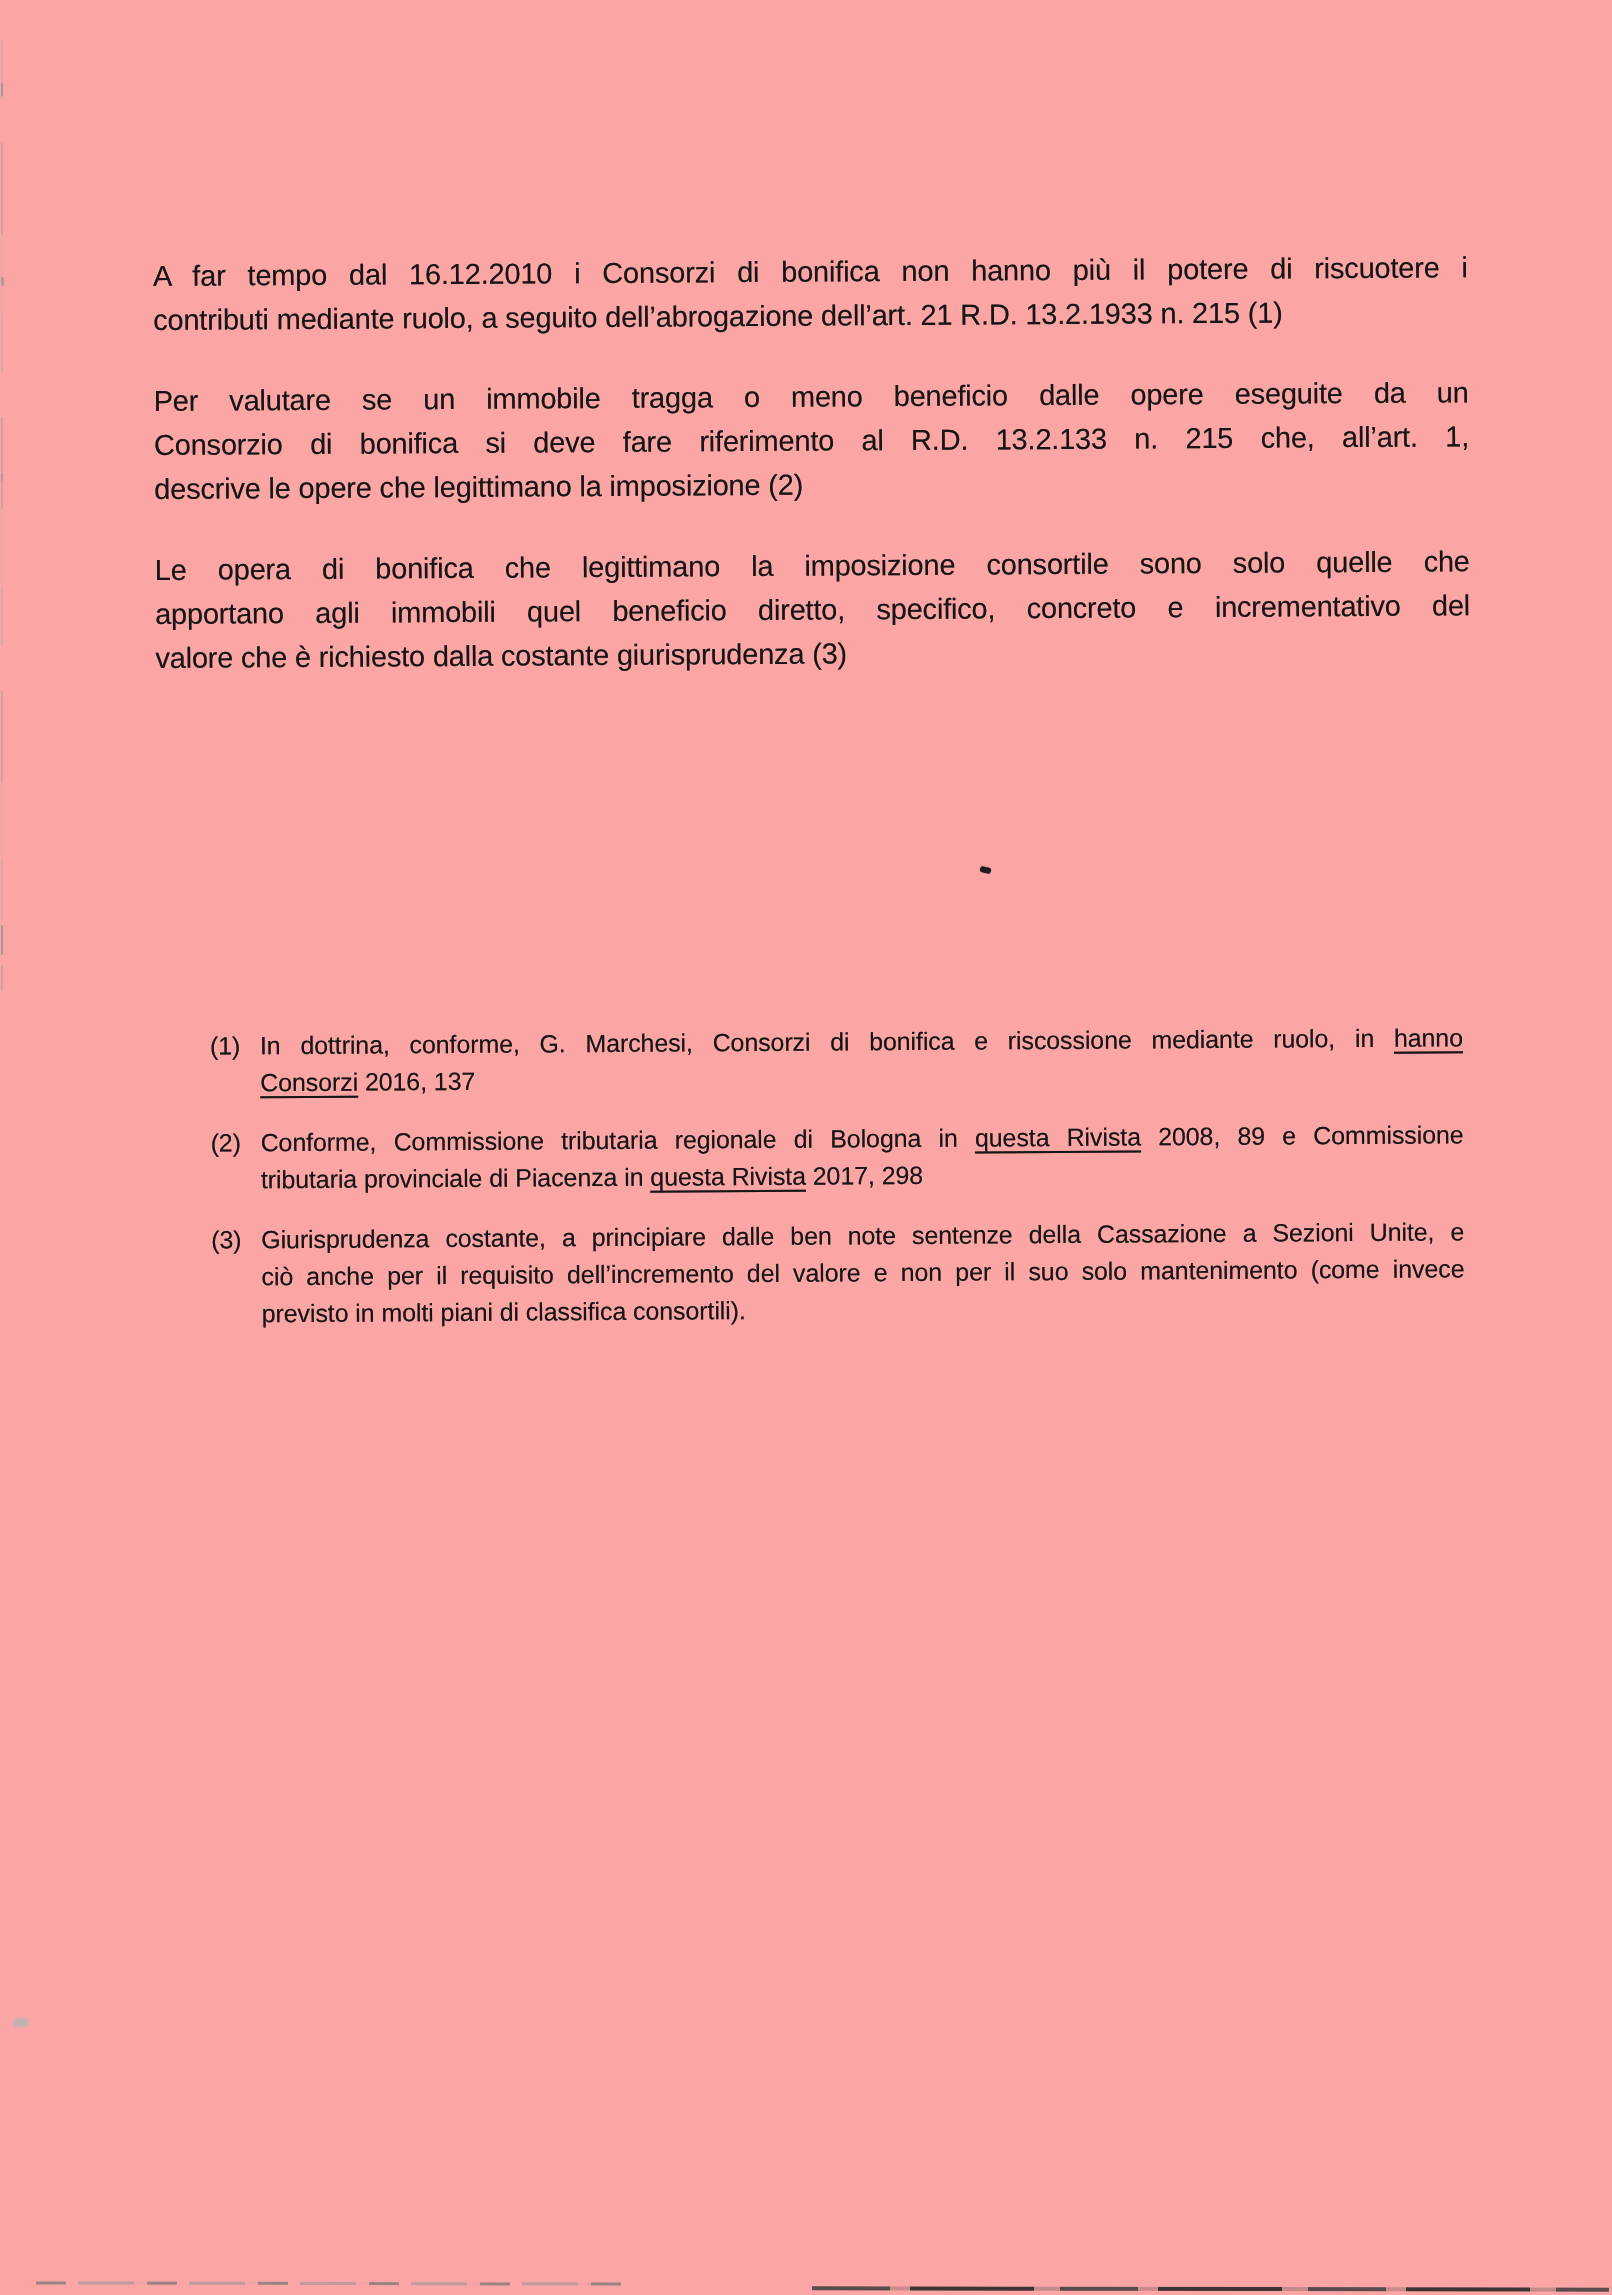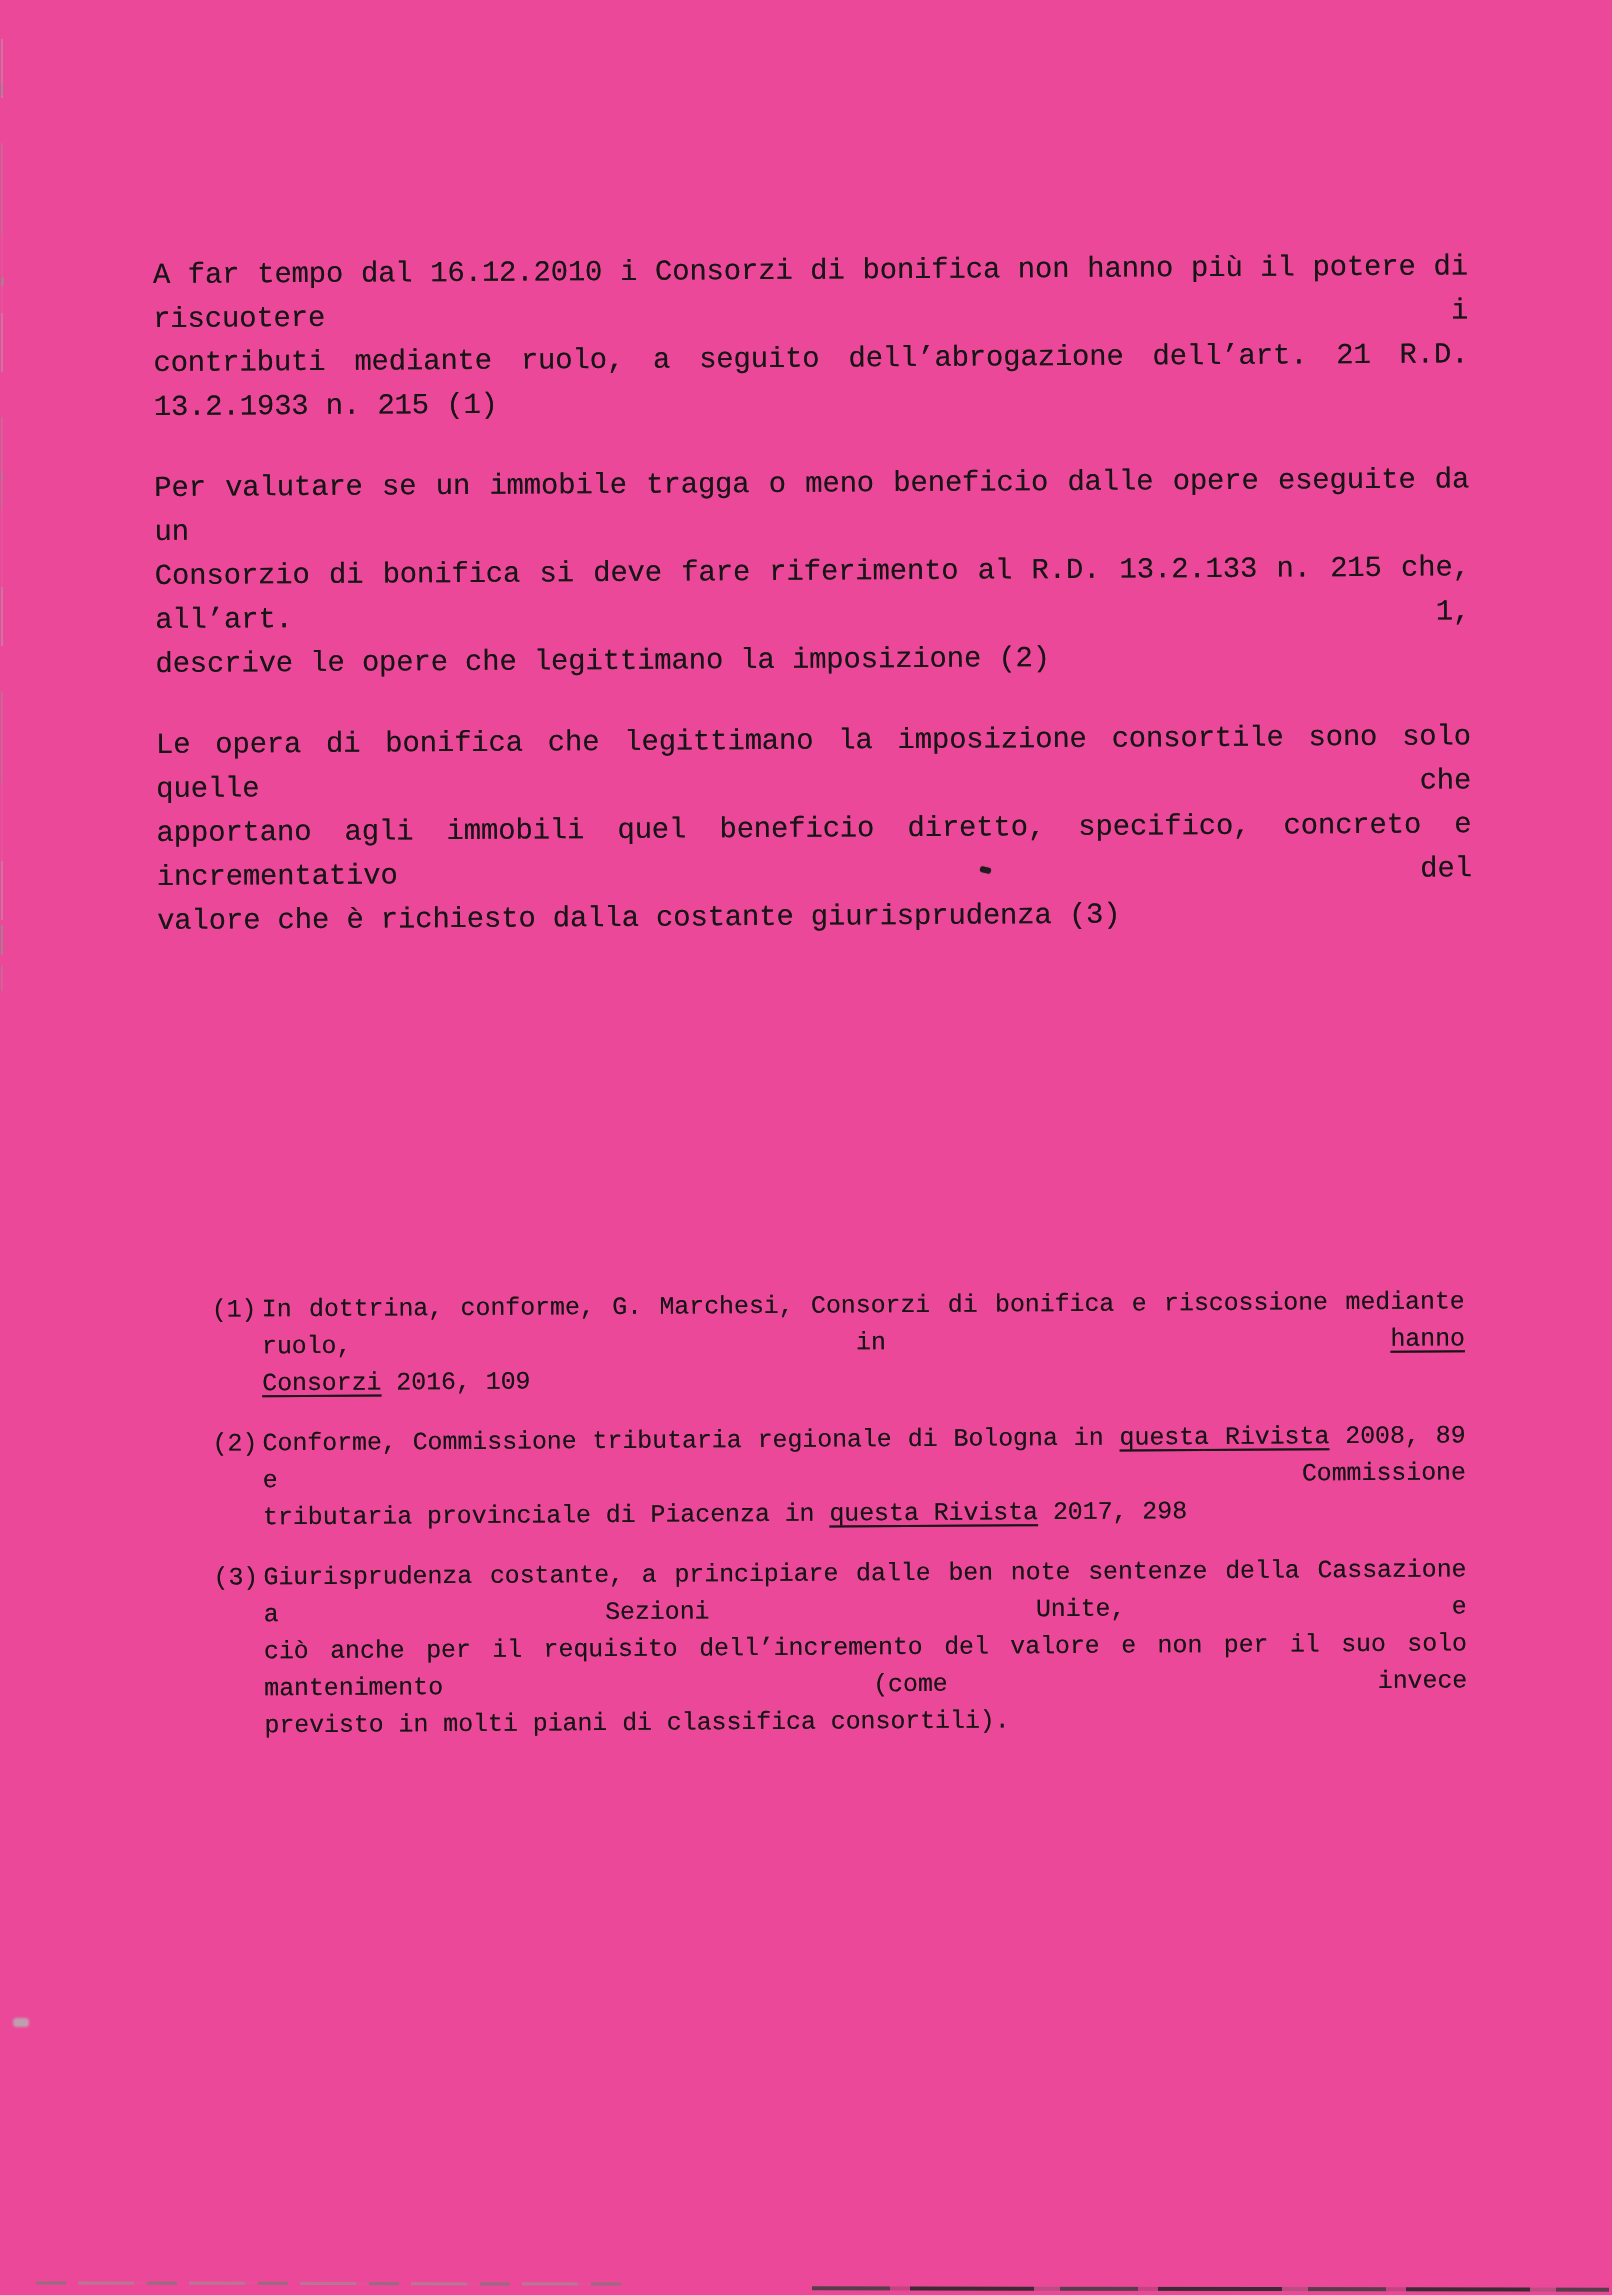--- a/index.html
+++ b/index.html
@@ -4,21 +4,21 @@
 <style>
   * { margin:0; padding:0; box-sizing:border-box; }
   html,body { width:1612px; height:2295px; }
   body {
     position:relative;
     background:#ffffff;
     font-family:"Liberation Sans", sans-serif;
     color:#161616;
     overflow:hidden;
   }
-  .page { position:absolute; inset:0; background:#ec4899;font-family:Liberation Mono, monospace; }
+  .page { position:absolute; inset:0; background:#fca5a5; }
 
   
   .content {
     position:absolute;
     left:151px; top:0; width:1315px;
     transform:rotate(-0.38deg);
     transform-origin:0 0;
     text-shadow:0 0 0.4px rgba(0,0,0,.5);
   }
 
@@ -95,21 +95,21 @@
       <div class="tl j">Le opera di bonifica che legittimano la imposizione consortile sono solo quelle che</div>
       <div class="tl j">apportano agli immobili quel beneficio diretto, specifico, concreto e incrementativo del</div>
       <div class="tl last">valore che è richiesto dalla costante giurisprudenza (3)</div>
     </div>
 
     <div class="footnotes">
 
       <div class="fn">
         <span class="fn-marker">(1)</span>
         <div class="tl j"><span>In dottrina, conforme, G. Marchesi, Consorzi di bonifica e riscossione mediante ruolo, in </span><span class="u">hanno</span></div>
-        <div class="tl last"><span class="u">Consorzi</span><span> 2016, 109</span></div>
+        <div class="tl last"><span class="u">Consorzi</span><span> 2016, 137</span></div>
       </div>
 
       <div class="fn">
         <span class="fn-marker">(2)</span>
         <div class="tl j"><span>Conforme, Commissione tributaria regionale di Bologna in </span><span class="u">questa Rivista</span><span> 2008, 89 e Commissione</span></div>
         <div class="tl last"><span>tributaria provinciale di Piacenza in </span><span class="u">questa Rivista</span><span> 2017, 298</span></div>
       </div>
 
       <div class="fn">
         <span class="fn-marker">(3)</span>

